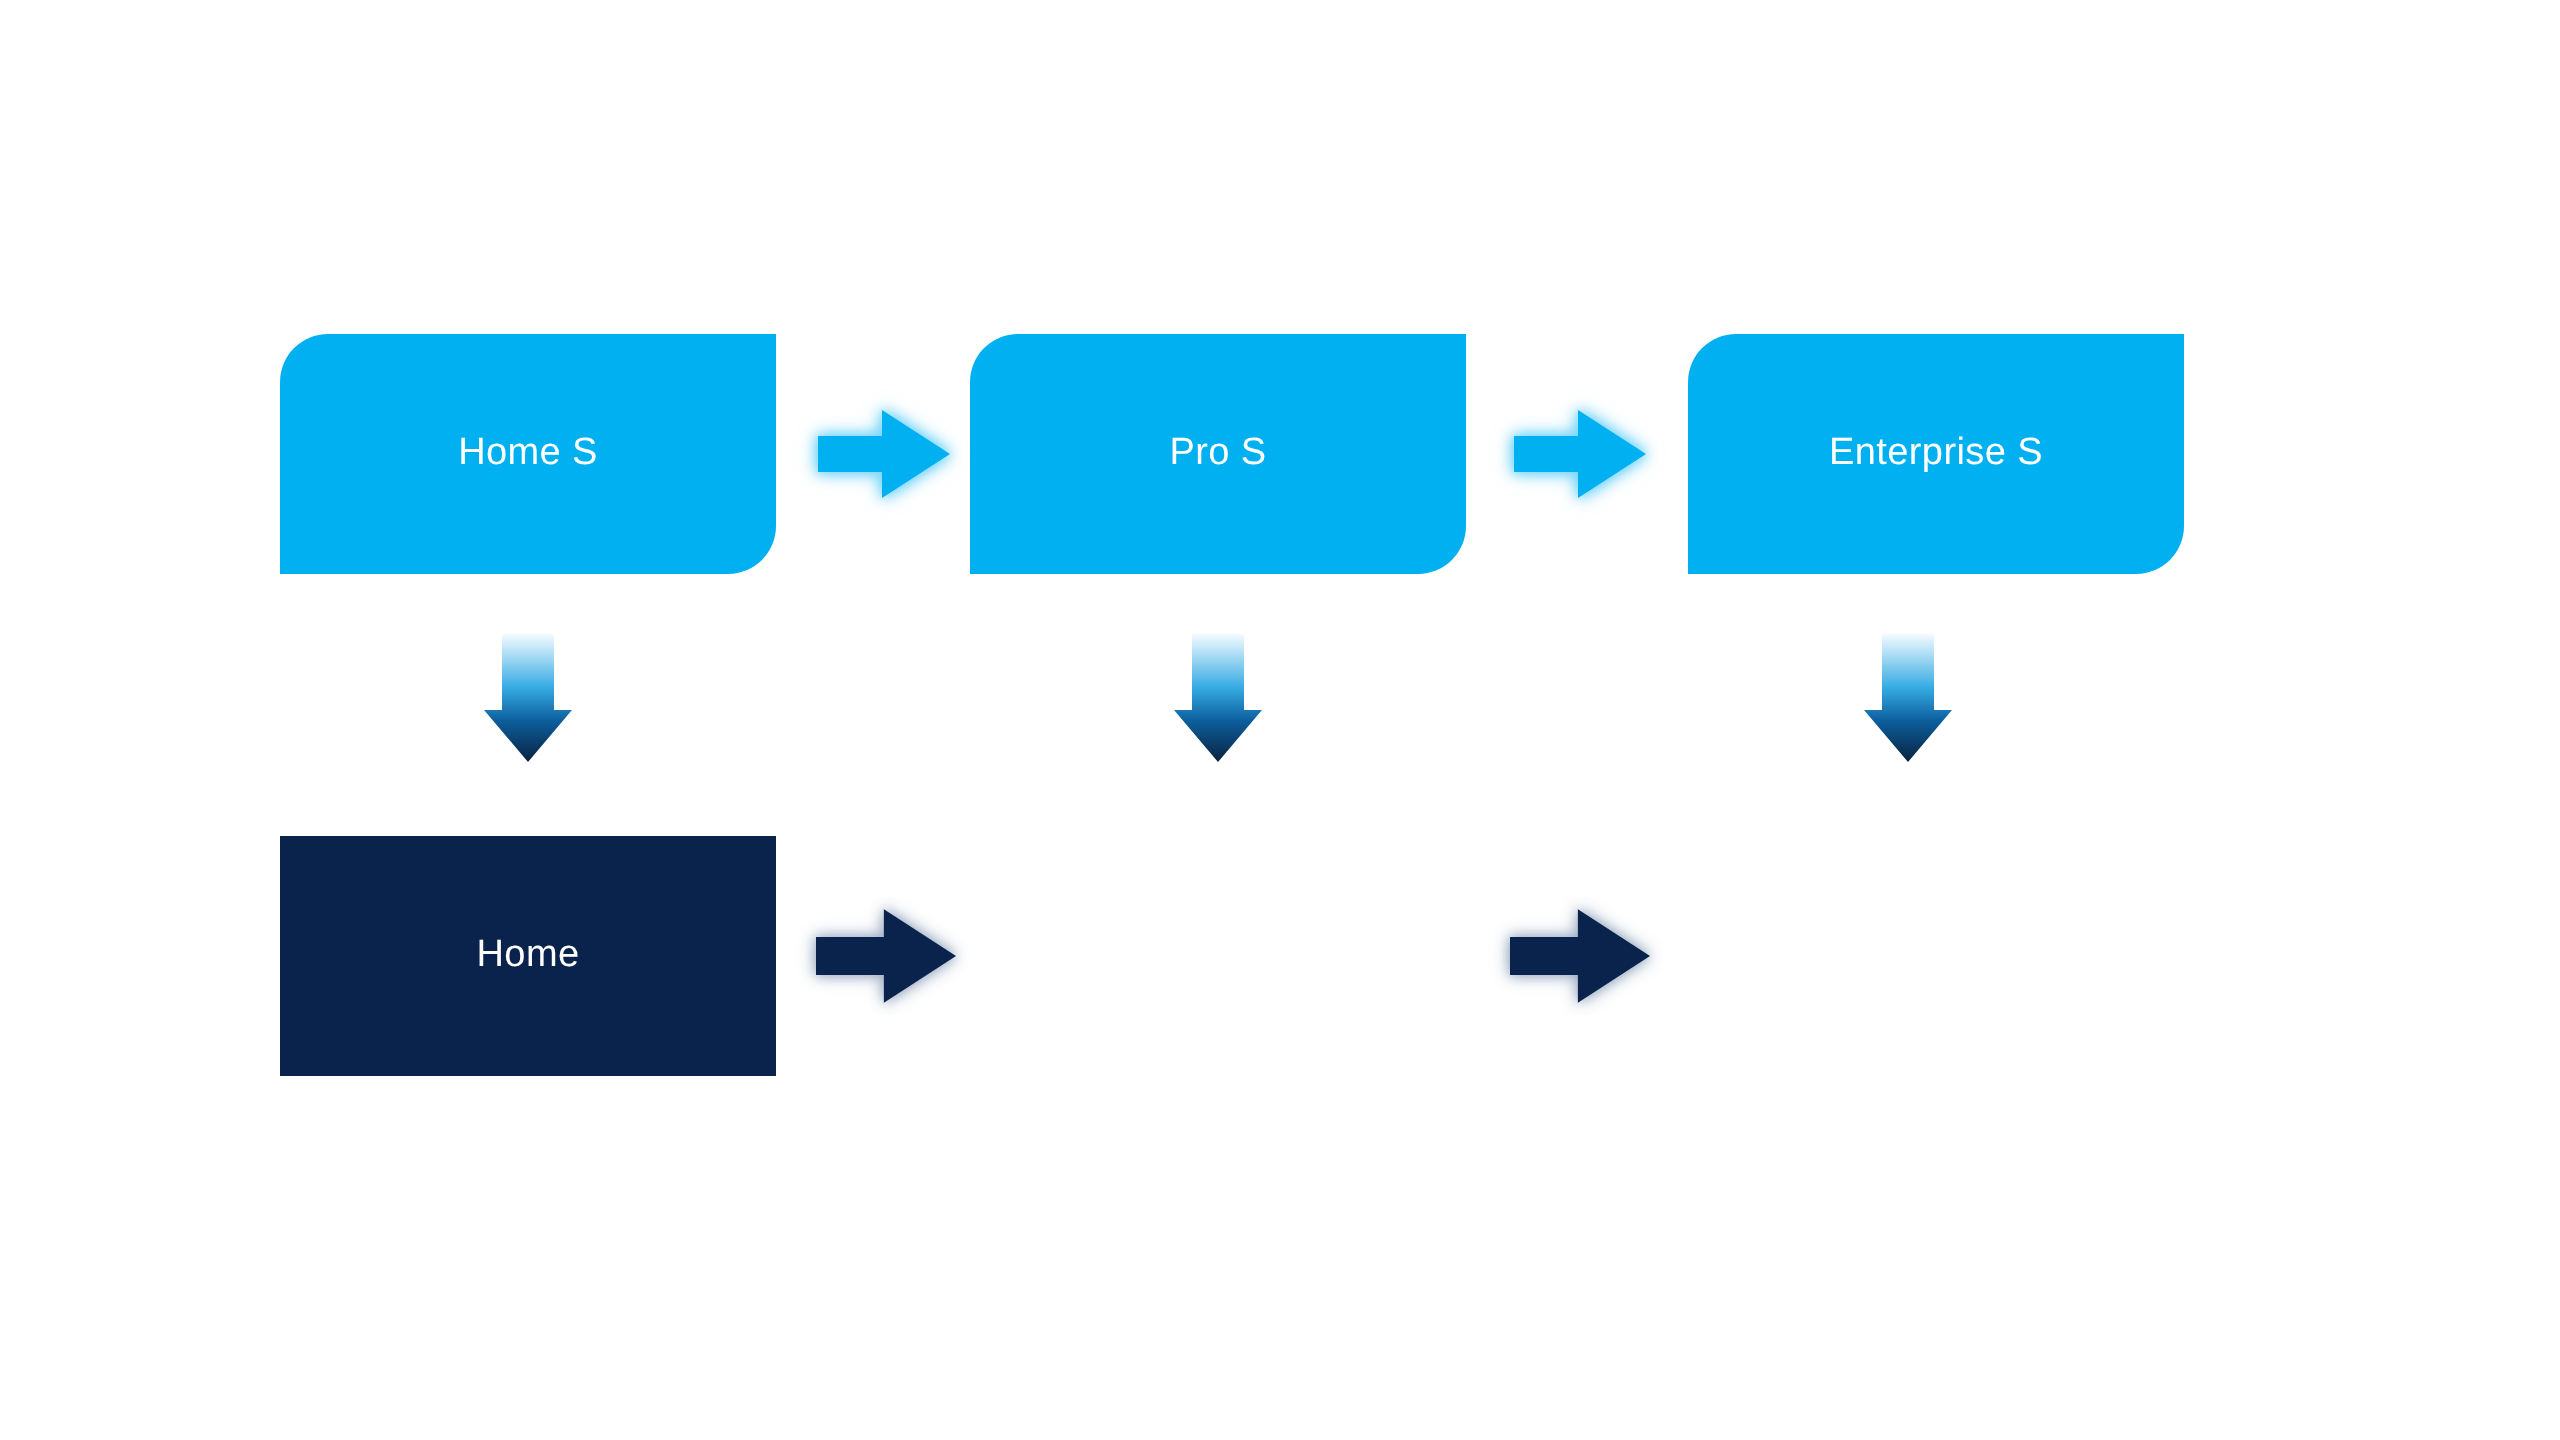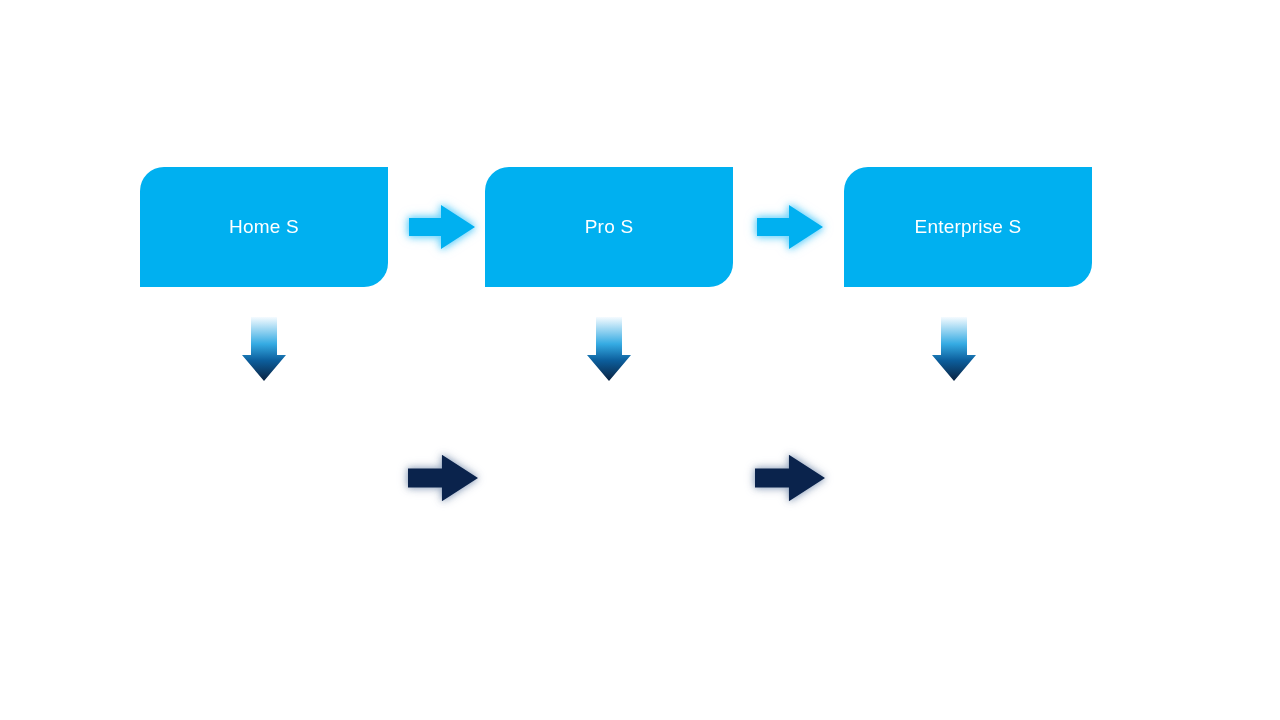--- a/index.html
+++ b/index.html
@@ -99,20 +99,23 @@
     <svg width="44" height="64" viewBox="0 0 44 64">
         <path fill="url(#downGrad)" d="M9 0 H35 V38 H44 L22 64 L0 38 H9 Z"></path>
       </svg>
   </div>
   <div class="v-arrow" style="left:932px; top:317px">
     <svg width="44" height="64" viewBox="0 0 44 64">
         <path fill="url(#downGrad)" d="M9 0 H35 V38 H44 L22 64 L0 38 H9 Z"></path>
       </svg>
   </div>
 
+  <div class="box bottom col1">
+    <span>Home</span>
+  </div>
 
   <div class="h-arrow dark" style="left:408px; top:454px">
     <svg width="70" height="48" viewBox="0 0 66 44">
         <path fill="currentColor" d="M0 13 H32 V0 L66 22 L32 44 V31 H0 Z"></path>
       </svg>
   </div>
   <div class="h-arrow dark" style="left:755px; top:454px">
     <svg width="70" height="48" viewBox="0 0 66 44">
         <path fill="currentColor" d="M0 13 H32 V0 L66 22 L32 44 V31 H0 Z"></path>
       </svg>

